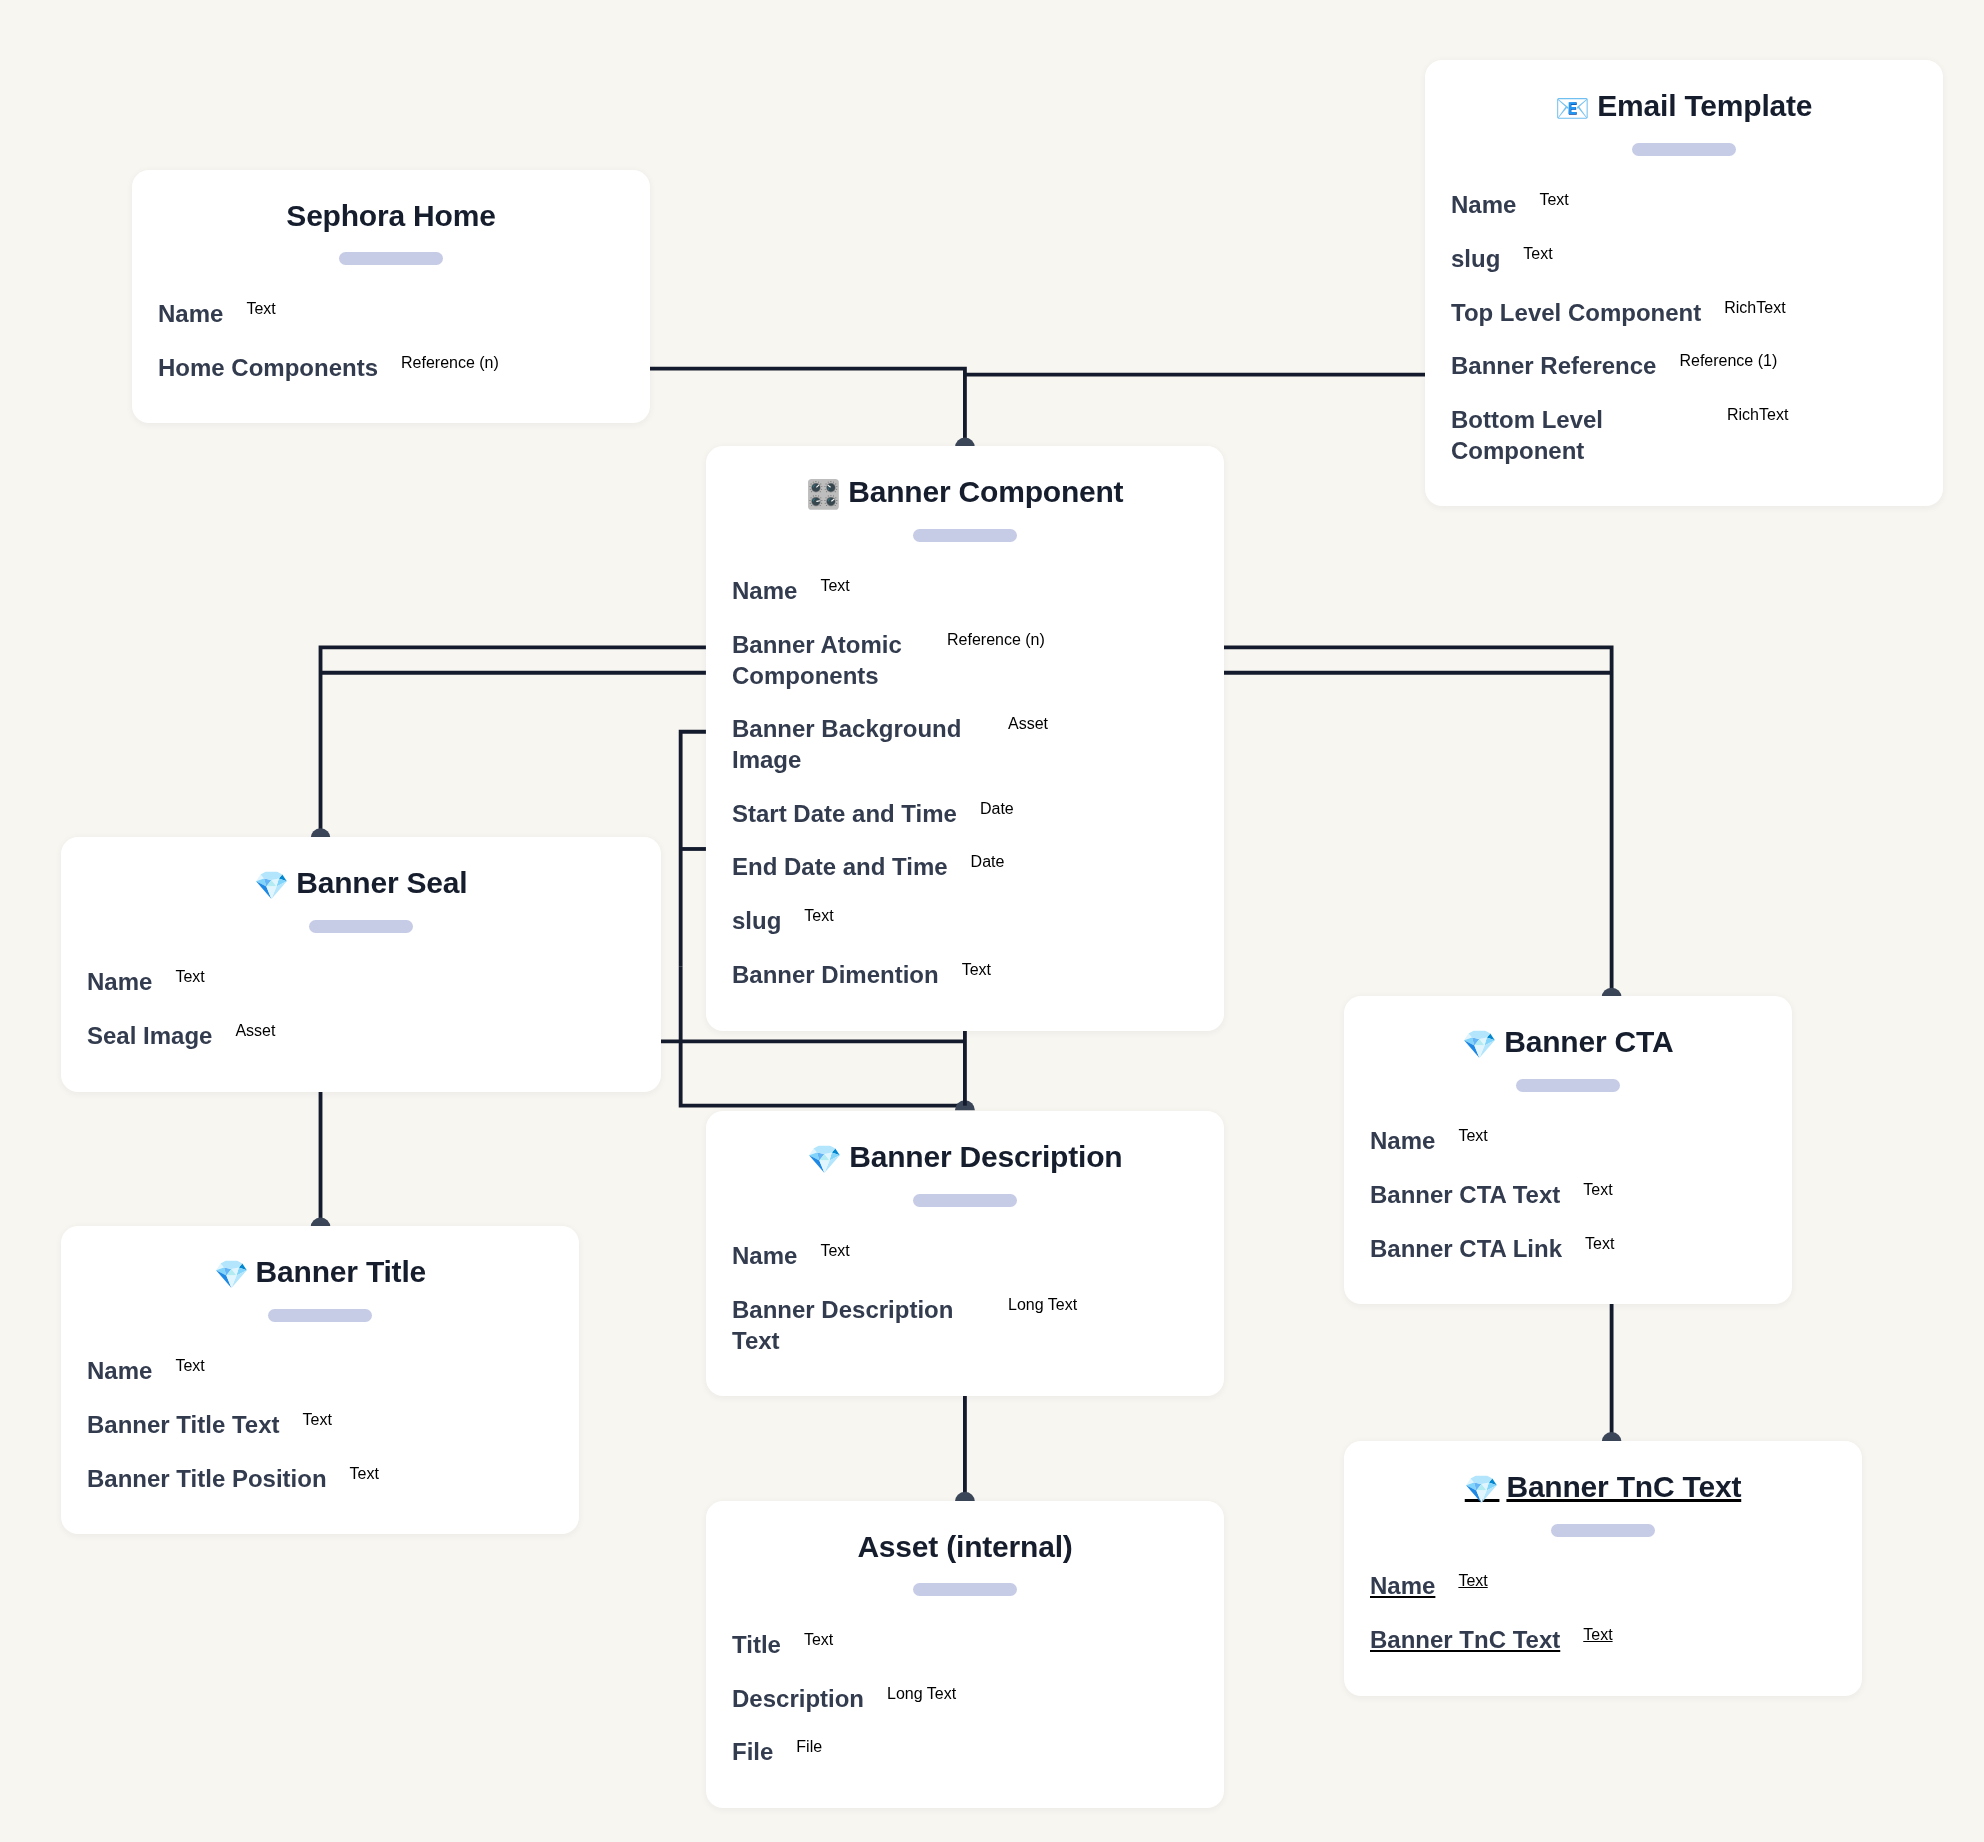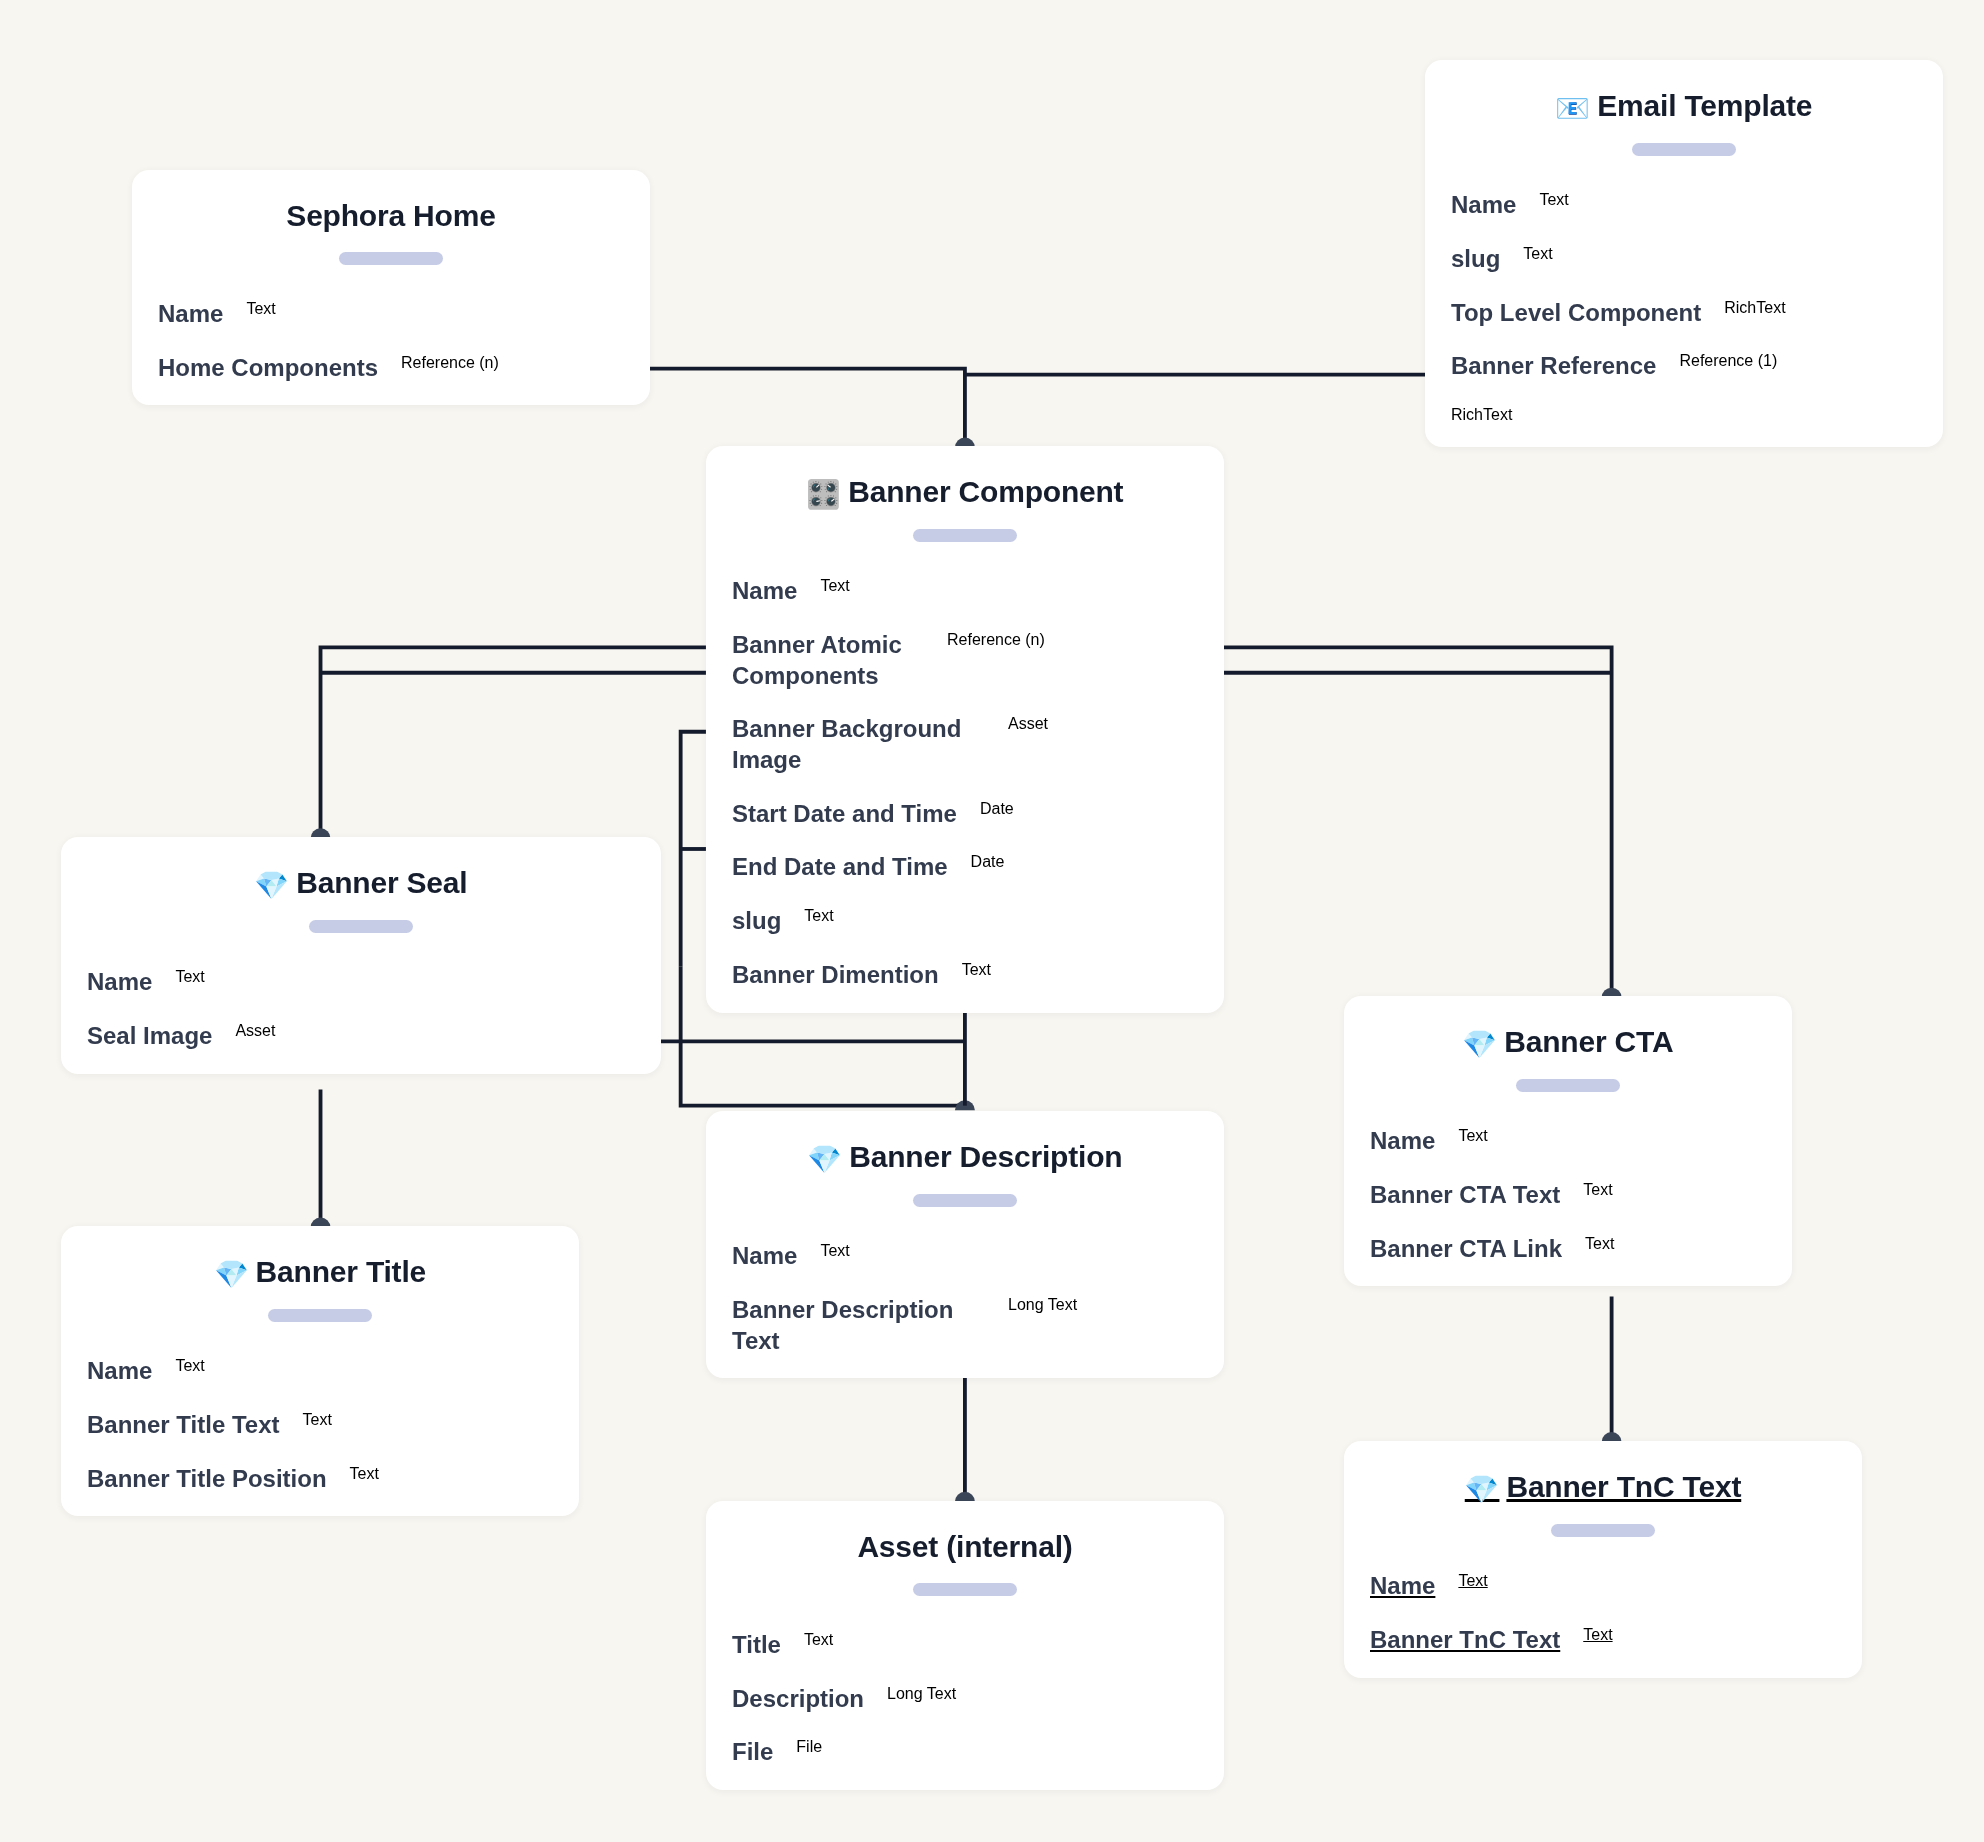--- a/index.html
+++ b/index.html
@@ -30,21 +30,21 @@
   #edges path, #edges line { stroke: #141B2D; stroke-width: 5; fill: none; }
   #edges .arrowhead { fill: #3B4658; stroke: none; }
 
   
   .card {
     position: absolute;
     z-index: 3;
     background: #FFFFFF;
     border-radius: 17px;
     box-shadow: 0 1.5px 7.7px rgba(30,35,60,0.055);
-    padding: 29px 26px 22px 26px;
+    padding: 29px 26px 40px 26px;
   }
 
   .card-title {
     text-align: center;
     font-size: 30px;
     font-weight: 700;
     color: #161E2E;
     letter-spacing: -0.2px;
     line-height: 1.15;
     white-space: nowrap;
@@ -178,20 +178,21 @@
       </div>
       <div class="field-row">
         <span class="field-name">Top Level Component</span>
         <span class="field-type">RichText</span>
       </div>
       <div class="field-row">
         <span class="field-name">Banner Reference</span>
         <span class="field-type">Reference (1)</span>
       </div>
       <div class="field-row">
+        <span class="field-name">Bottom Level Component</span>
         <span class="field-type">RichText</span>
       </div>
     </div>
   </div>
 
   <div class="card" id="card-banner-component">
     <div class="card-title">
       <span class="emoji">🎛️</span><span>Banner Component</span>
     </div>
     <div class="pill-wrap">

